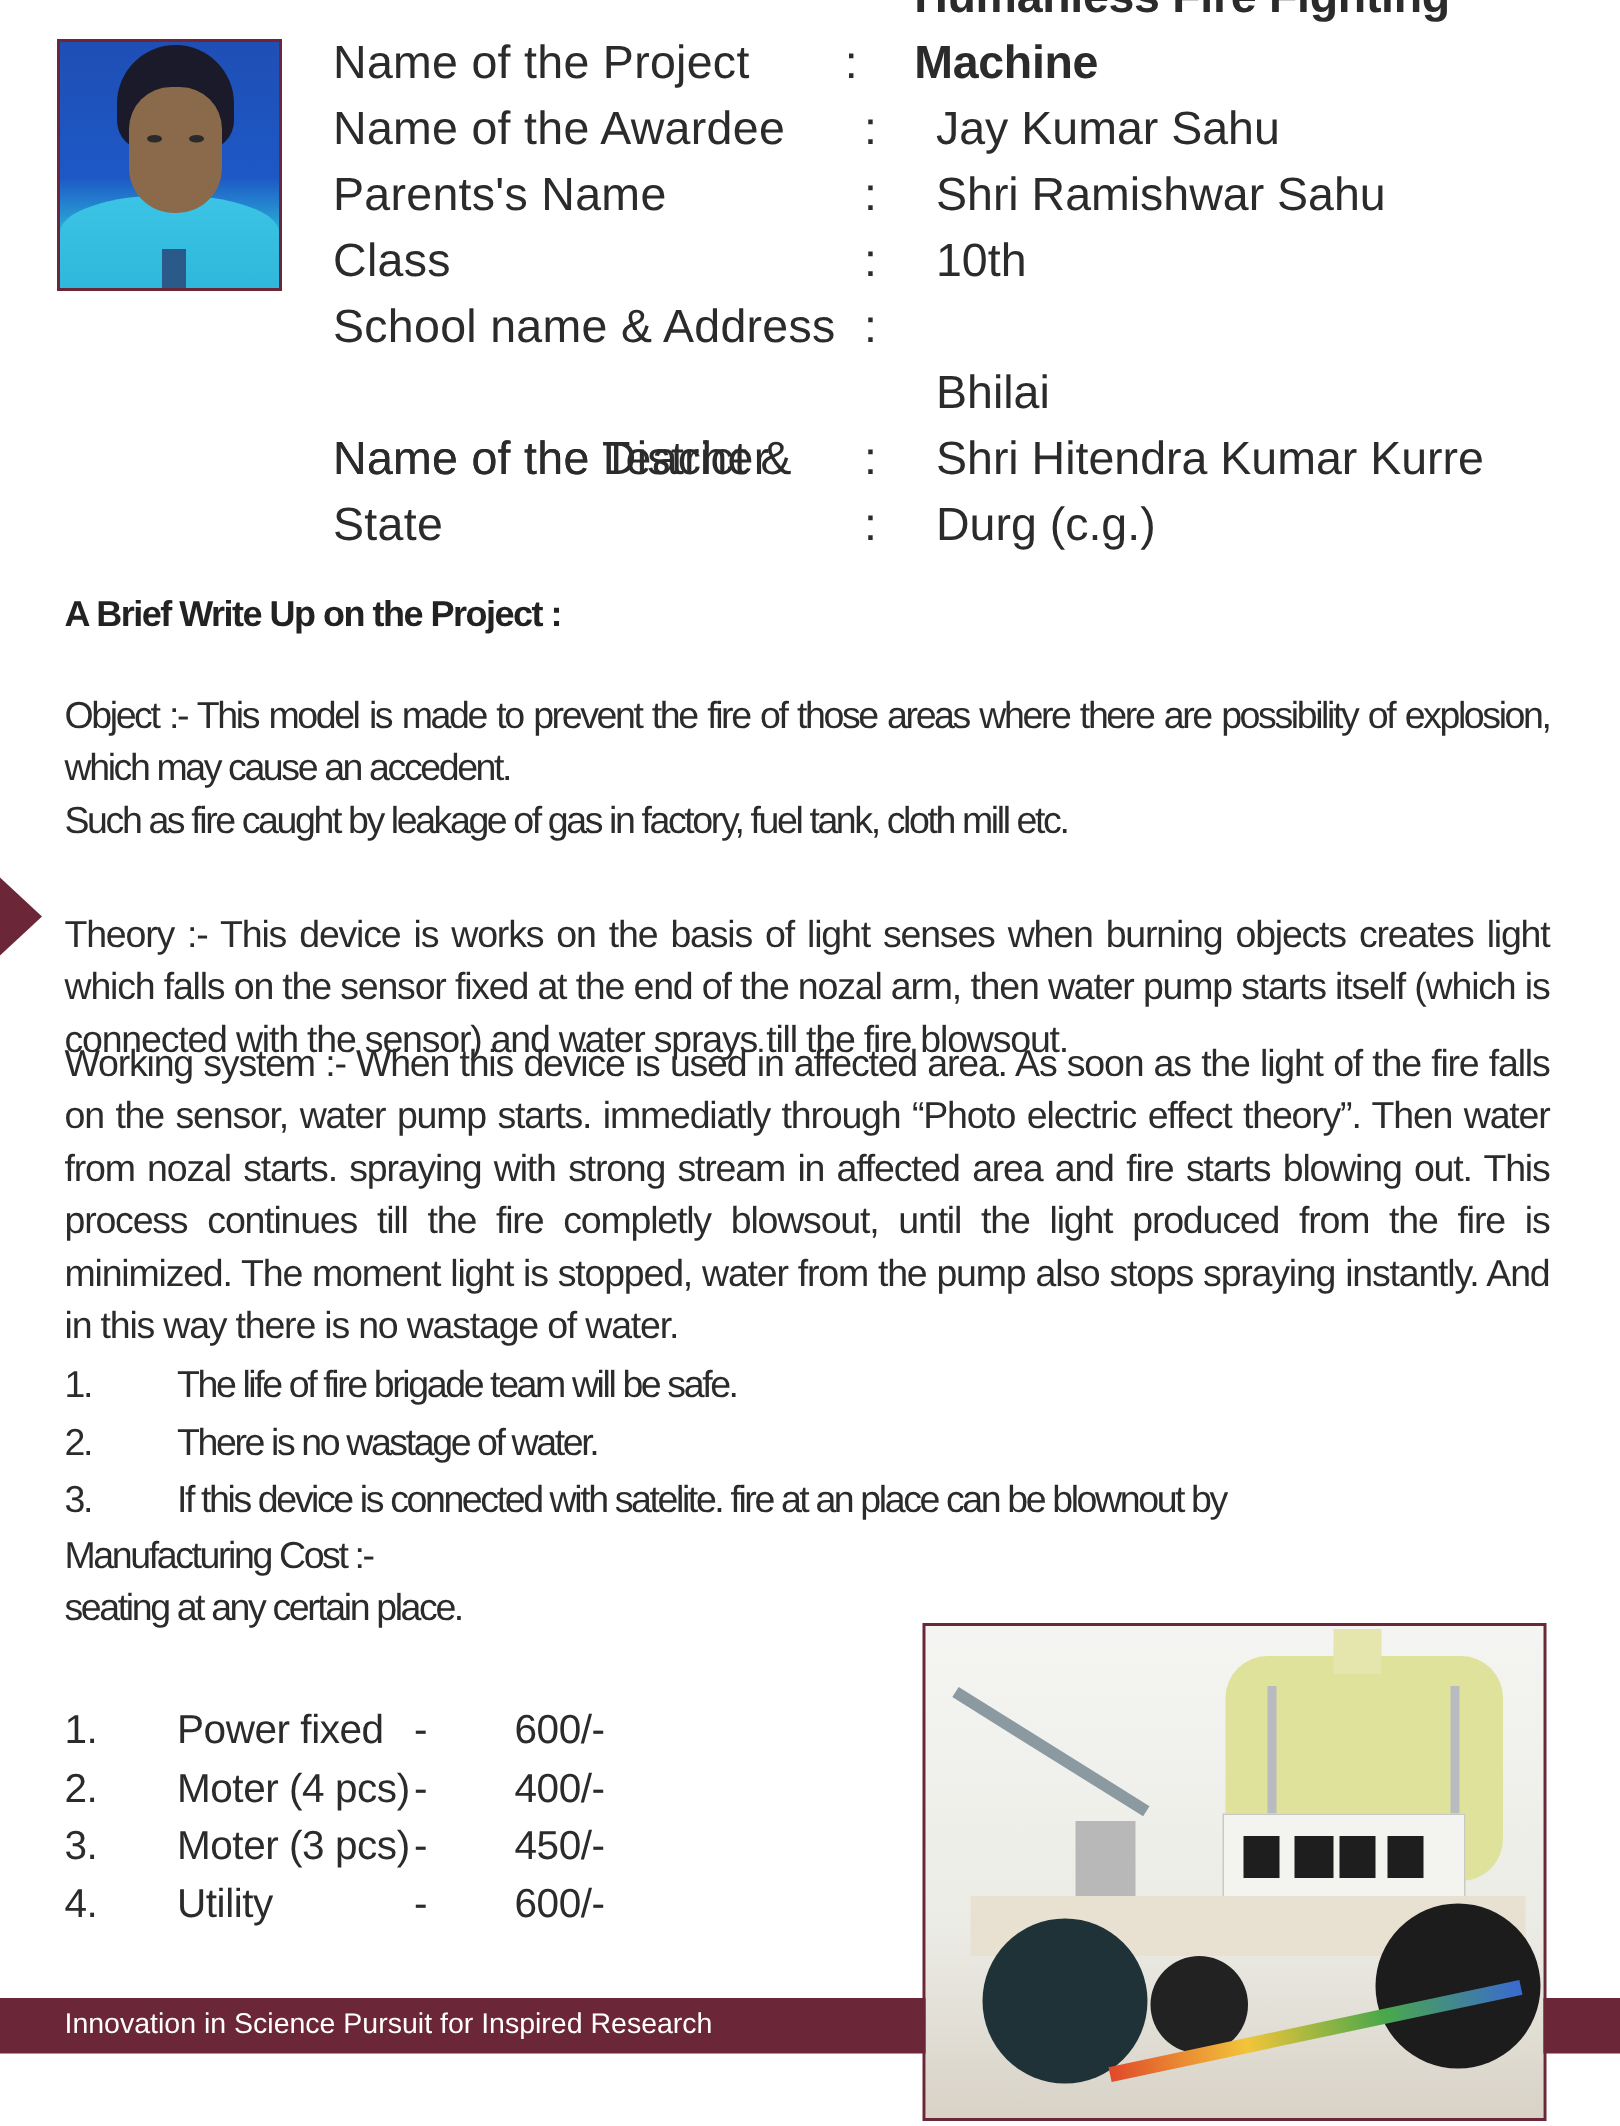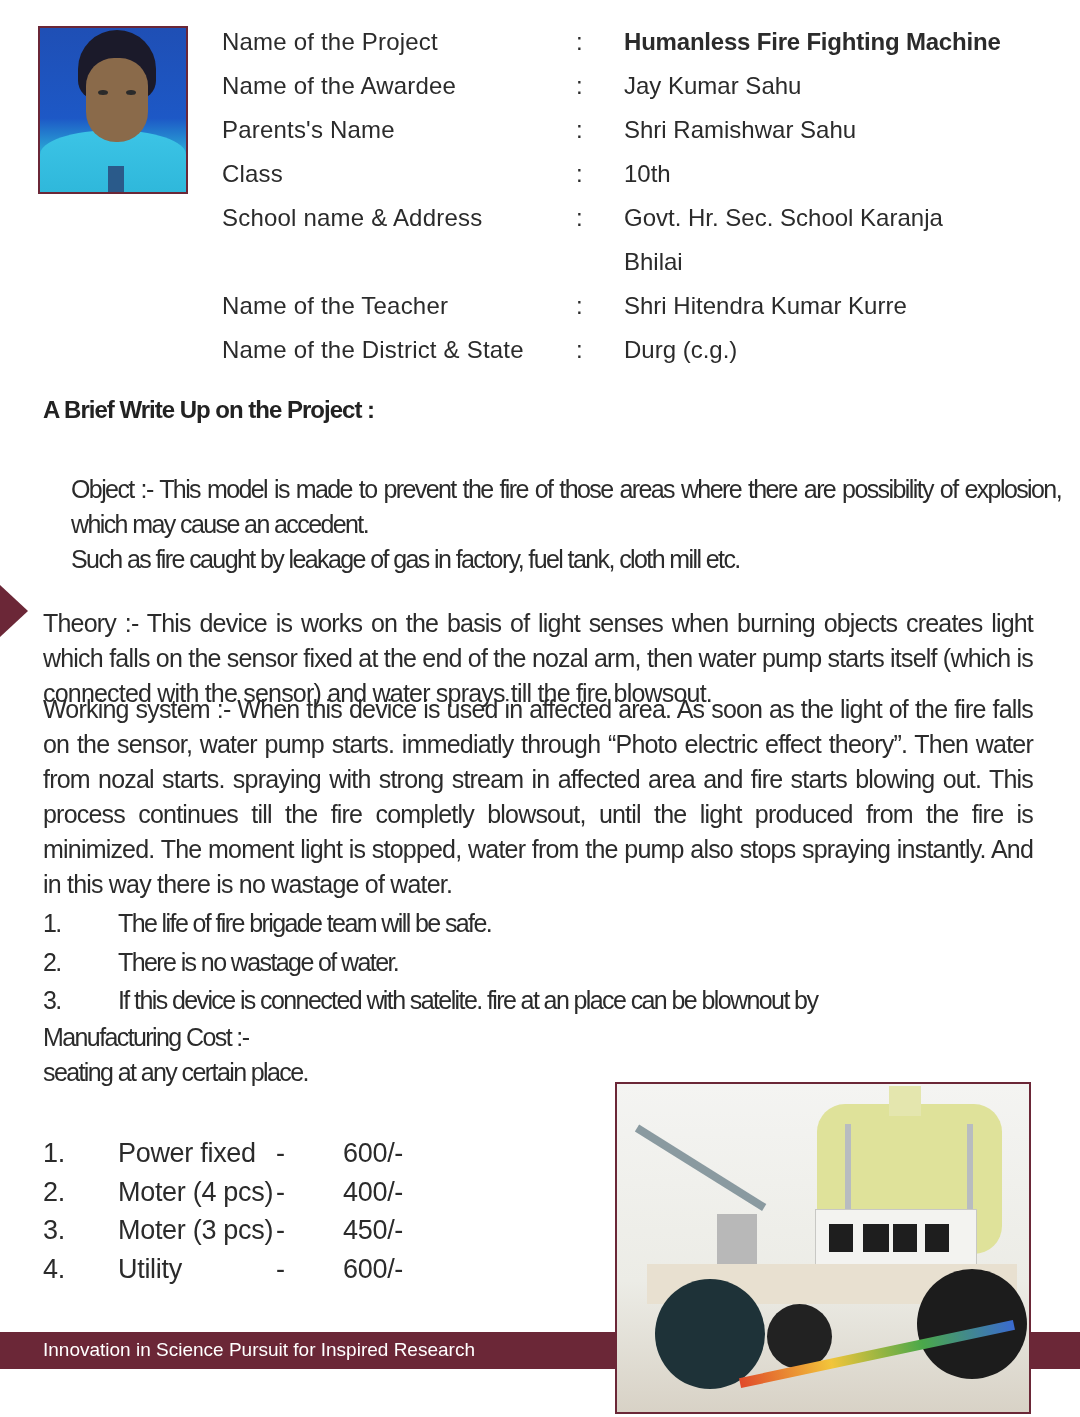--- a/index.html
+++ b/index.html
@@ -22,21 +22,21 @@
       background: #8a6a4a; border-radius: 28px 28px 30px 30px;
     }
     .photo-portrait .eye { position: absolute; top: 62px; width: 10px; height: 5px; background: #2a2a2a; border-radius: 50%; }
     .photo-portrait .shirt {
       position: absolute; left: 0; right: 0; bottom: 0; height: 62px;
       background: linear-gradient(180deg, #3cc4e6, #2fb8db); border-radius: 50% 50% 0 0 / 40% 40% 0 0;
     }
     .photo-portrait .tie { position: absolute; left: 68px; bottom: 0; width: 16px; height: 26px; background: #2a5a8a; }
 
     .info-table { position: absolute; left: 222px; top: 20px; }
-    .info-row { display: flex; font-size: 24px; line-height: 44px; height: 44px; align-items: flex-end; }
+    .info-row { display: flex; font-size: 31px; line-height: 44px; height: 44px; align-items: flex-end; }
     .info-label { width: 354px; color: #2b2b2b; letter-spacing: 0.2px; }
     .info-colon { width: 48px; }
     .info-value { color: #2b2b2b; }
     .info-value.bold { font-weight: bold; letter-spacing: -0.2px; }
 
     .writeup-heading {
       position: absolute; left: 43px; top: 396px; font-size: 24px; font-weight: bold;
       letter-spacing: -1px; color: #222;
     }
     .body-text {
@@ -101,21 +101,20 @@
     <div class="info-value">Shri Ramishwar Sahu</div>
   </div>
   <div class="info-row">
     <div class="info-label">Class</div>
     <div class="info-colon">:</div>
     <div class="info-value">10th</div>
   </div>
   <div class="info-row">
     <div class="info-label">School name &amp; Address</div>
     <div class="info-colon">:</div>
-    <div class="info-value">Govt. Hr. Sec. School Karanja</div>
   </div>
   <div class="info-row">
     <div class="info-label"></div>
     <div class="info-colon"></div>
     <div class="info-value">Bhilai</div>
   </div>
   <div class="info-row">
     <div class="info-label">Name of the Teacher</div>
     <div class="info-colon">:</div>
     <div class="info-value">Shri Hitendra Kumar Kurre</div>
@@ -124,21 +123,21 @@
     <div class="info-label">Name of the District &amp; State</div>
     <div class="info-colon">:</div>
     <div class="info-value">Durg (c.g.)</div>
   </div>
 </div>
 
 <div class="writeup-heading">A Brief Write Up on the Project :</div>
 
 <div class="marker-triangle"></div>
 
-<div class="body-text condensed" style="top:472px;margin-left:28px;">
+<div class="body-text condensed" style="top:460px;">
   <p class="para">Object :- This model is made to prevent the fire of those areas where there are possibility of explosion, which may cause an accedent.</p>
   <p class="para">Such as fire caught by leakage of gas in factory, fuel tank, cloth mill etc.</p>
 </div>
 <div class="body-text" style="top:606px;">
   <p class="para">Theory :- This device is works on the basis of light senses when burning objects creates light which falls on the sensor fixed at the end of the nozal arm, then water pump starts itself (which is connected with the sensor) and water sprays till the fire blowsout.</p>
 </div>
 <div class="body-text" style="top:692px;">
   <p class="para">Working system :- When this device is used in affected area. As soon as the light of the fire falls on the sensor, water pump starts. immediatly through “Photo electric effect theory”. Then water from nozal starts. spraying with strong stream in affected area and fire starts blowing out. This process continues till the fire completly blowsout, until the light produced from the fire is minimized. The moment light is stopped, water from the pump also stops spraying instantly. And in this way there is no wastage of water.</p>
 </div>
 

